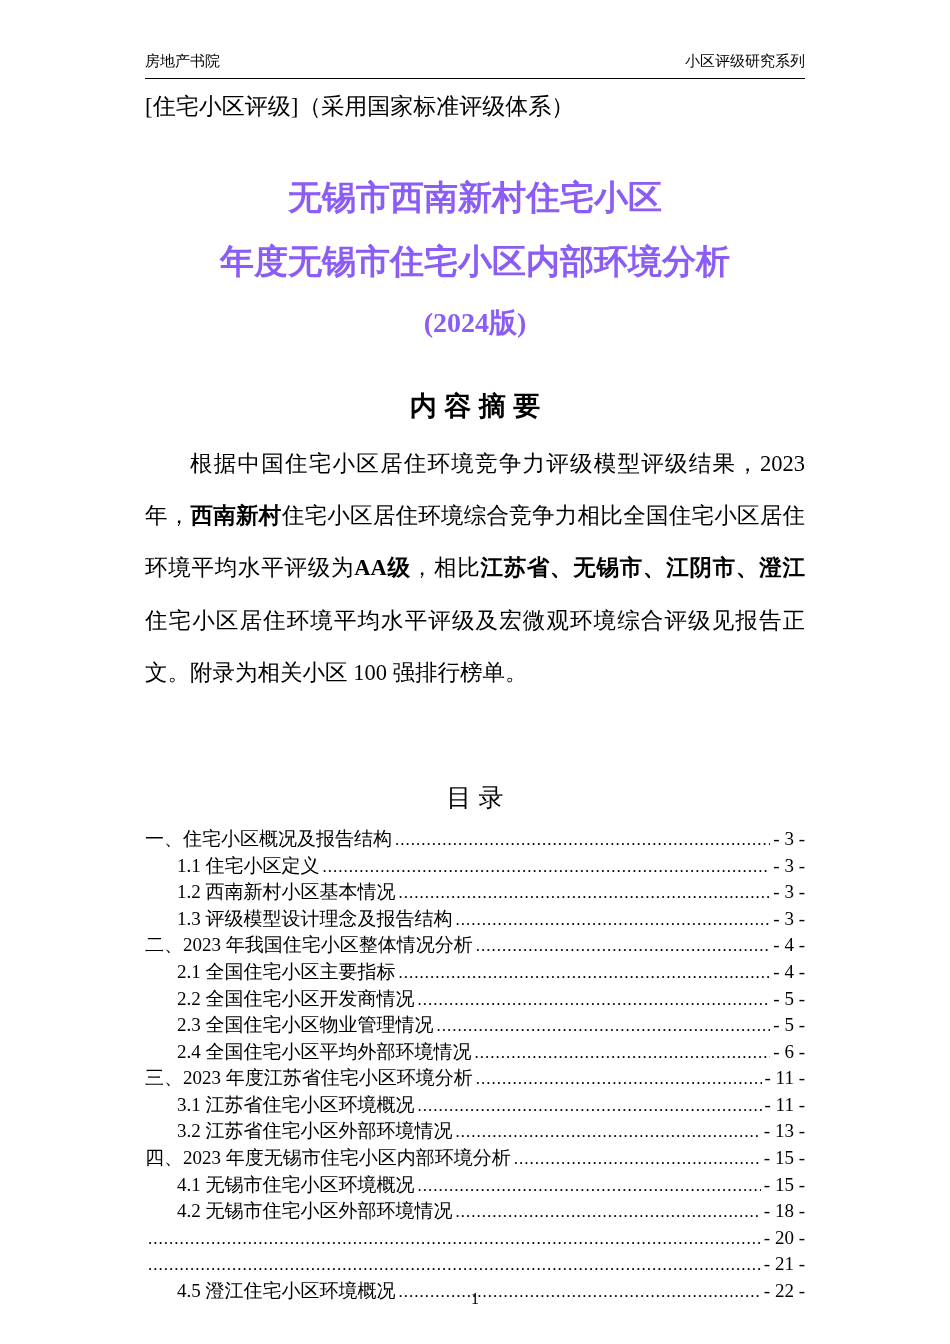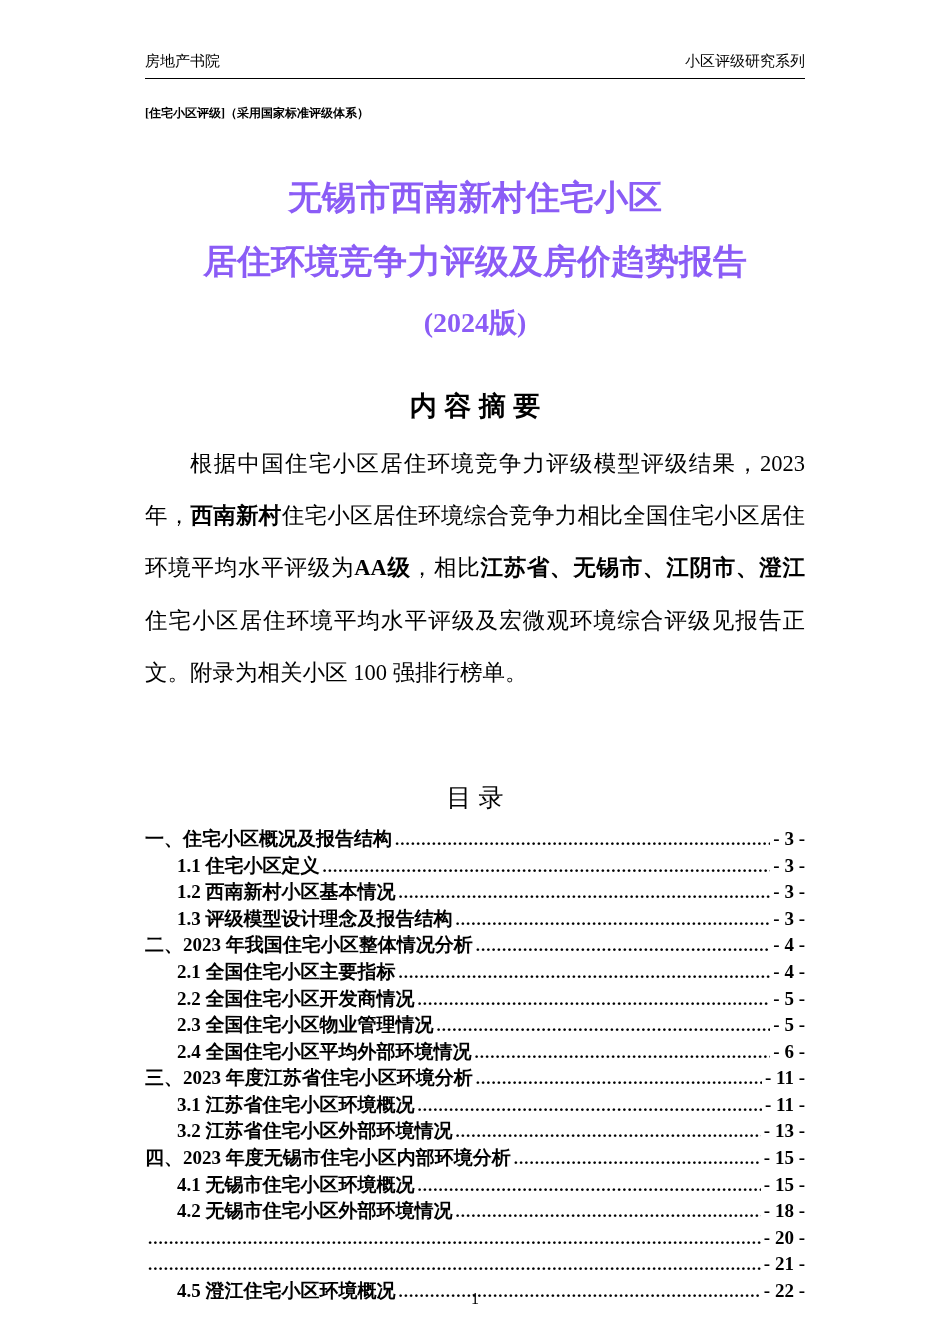--- a/index.html
+++ b/index.html
@@ -17,23 +17,23 @@
   }
   .doc-header {
     display: flex;
     justify-content: space-between;
     align-items: flex-end;
     font-size: 15px;
     padding-bottom: 7px;
     border-bottom: 1.5px solid #000000;
   }
   .tagline {
-    margin-top: 26px;
-    font-weight: bold;
-    font-size: 12px;
+    margin-top: 12px;
+    font-weight: normal;
+    font-size: 23px;
   }
   .title-block {
     margin-top: 44px;
     text-align: center;
     font-weight: bold;
     color: #0000e0;
   }
   .title-line { font-size: 34px; line-height: 64px; }
   .title-edition { font-size: 28px; line-height: 46px; margin-top: 6px; }
   .summary-heading {
@@ -54,21 +54,20 @@
   .toc-heading {
     margin-top: 82px;
     text-align: center;
     font-size: 25px;
     font-weight: normal;
     font-family: "Liberation Sans", sans-serif;
   }
   .toc-list {
     margin-top: 12px;
     font-size: 19px;
-    font-weight: bold;
   }
   .toc-row {
     display: flex;
     align-items: baseline;
     line-height: 25.6px;
     white-space: nowrap;
   }
   .toc-row.level-2 .toc-label { padding-left: 32px; }
   .toc-label { flex: none; }
   .toc-dots {
@@ -95,21 +94,21 @@
 
   <div class="doc-header">
     <span>房地产书院</span>
     <span>小区评级研究系列</span>
   </div>
 
   <div class="tagline">[住宅小区评级]（采用国家标准评级体系）</div>
 
   <div class="title-block" style="color: #8b5cf6;">
     <div class="title-line">无锡市西南新村住宅小区</div>
-    <div class="title-line">居住环境竞争力评级及房价趋势报告</div>
+    <div class="title-line">年度无锡市住宅小区内部环境分析</div>
     <div class="title-edition">(2024版)</div>
   </div>
 
   <div class="summary-heading">内 容 摘 要</div>
 
   <p class="summary-paragraph"><span>根据中国住宅小区居住环境竞争力评级模型评级结果，2023 年，</span><span class="bold">西南新村</span><span>住宅小区居住环境综合竞争力相比全国住宅小区居住环境平均水平评级为</span><span class="bold">AA级</span><span>，相比</span><span class="bold">江苏省、无锡市、江阴市、澄江</span><span>住宅小区居住环境平均水平评级及宏微观环境综合评级见报告正文。附录为相关小区 100 强排行榜单。</span></p>
 
   <div class="toc-heading">目 录</div>
 
   <div class="toc-list">

